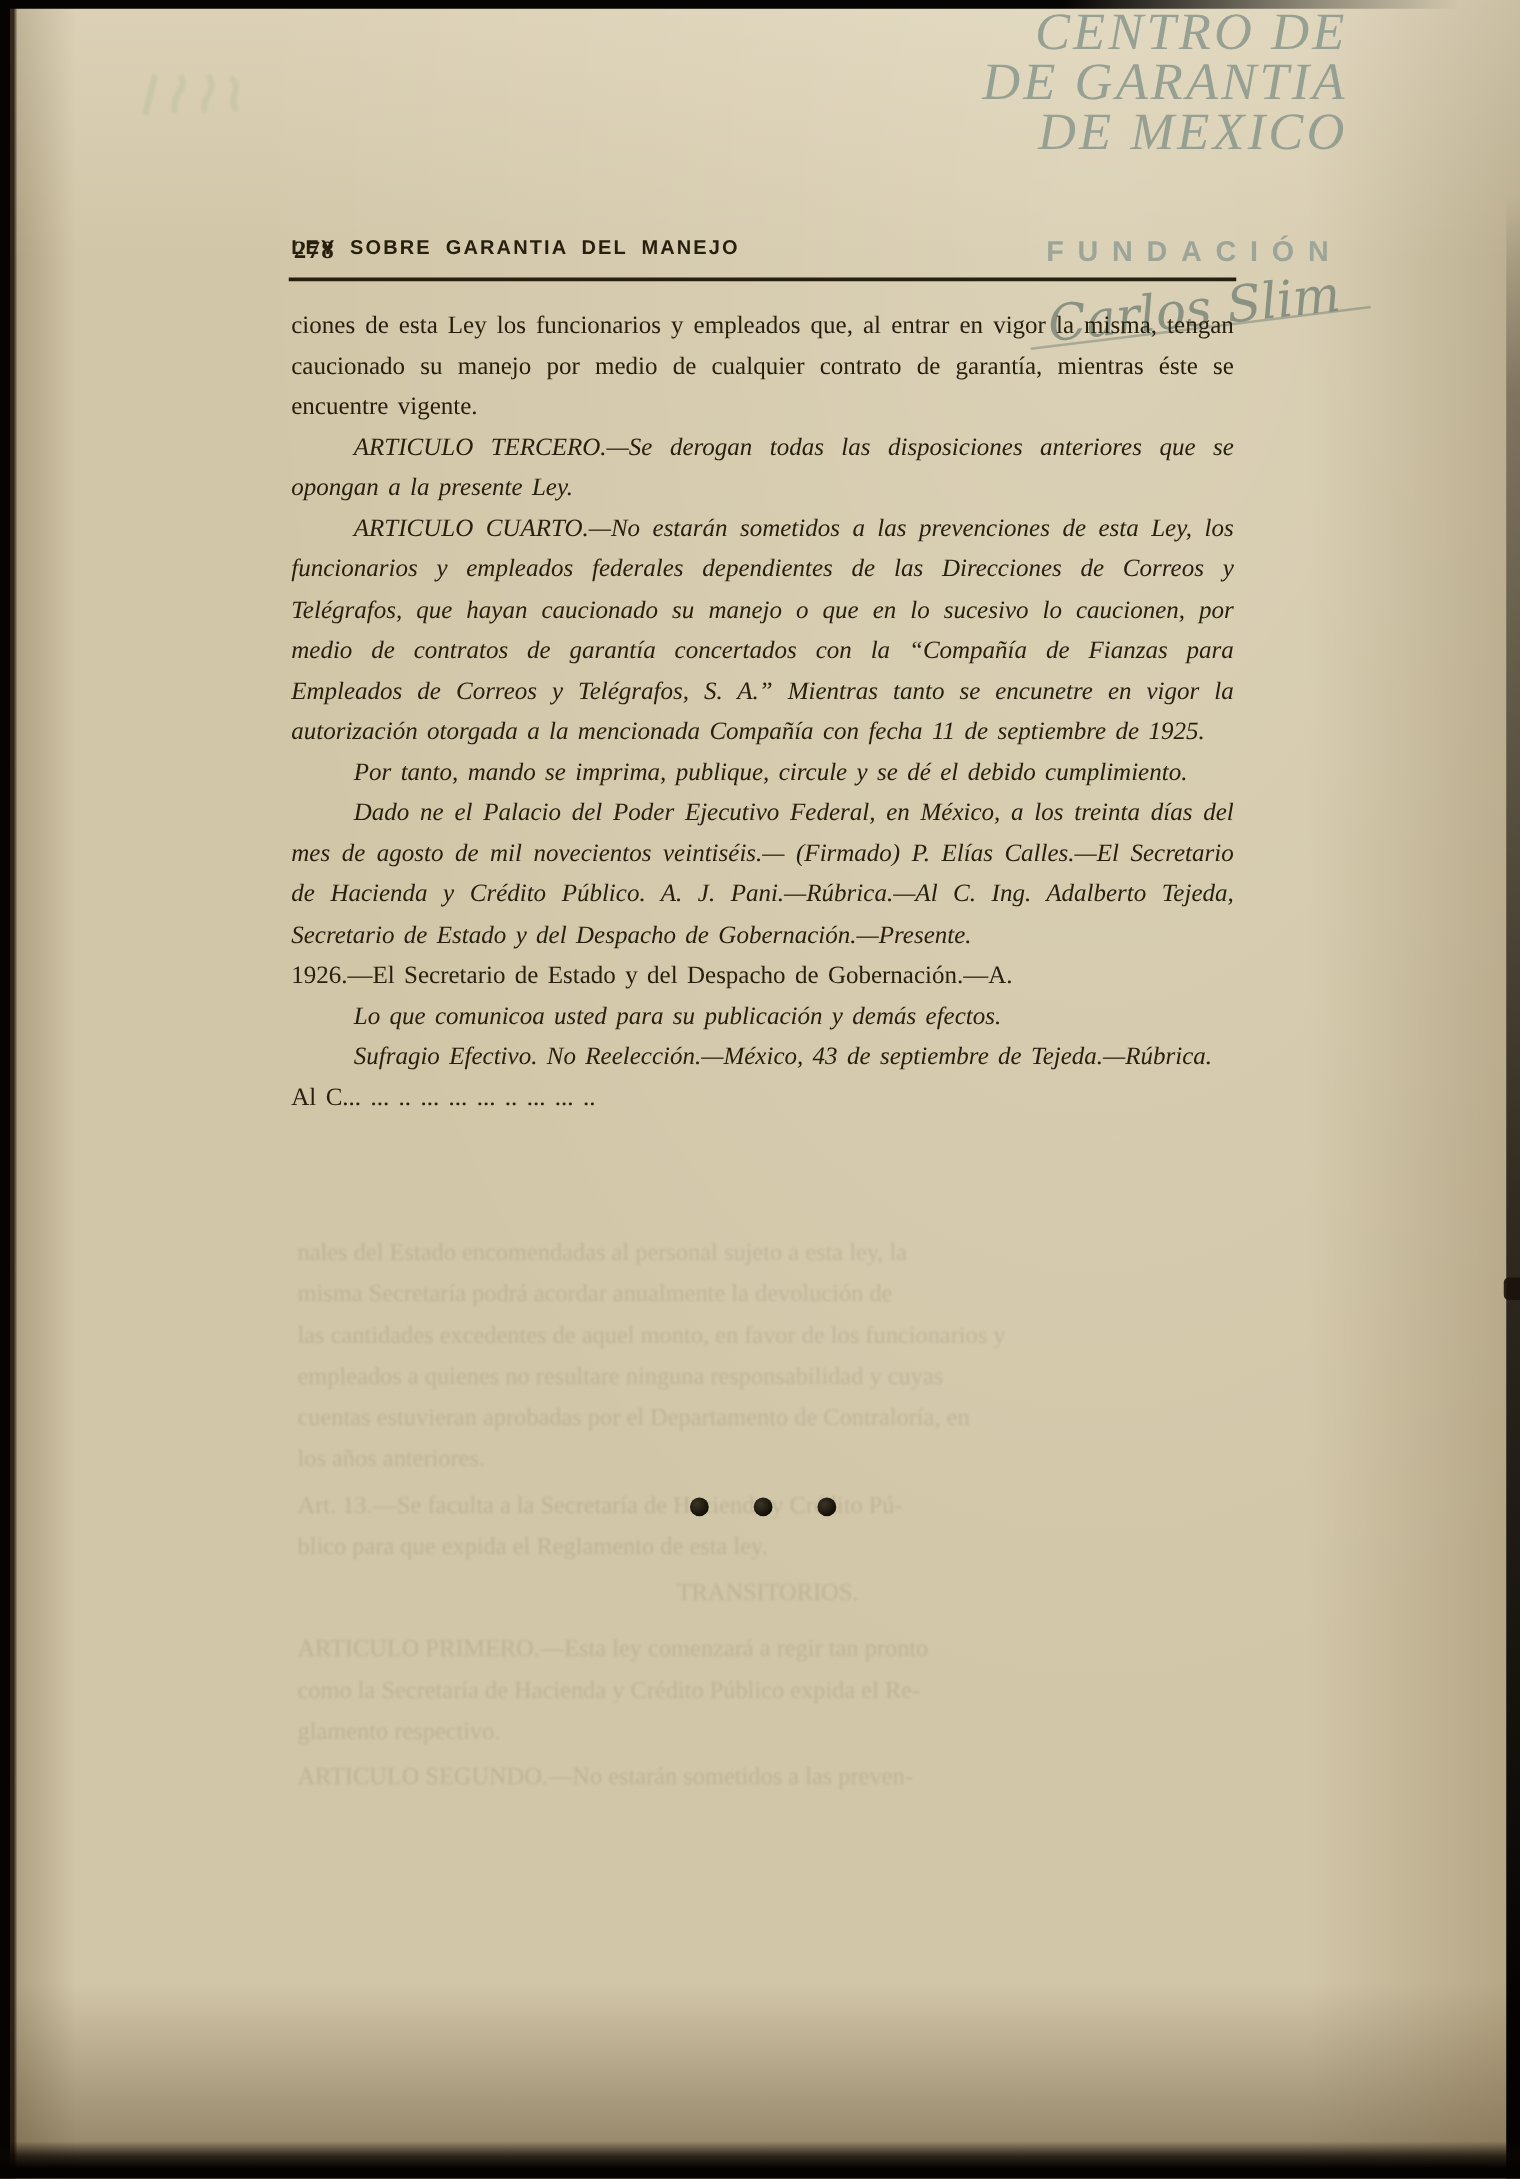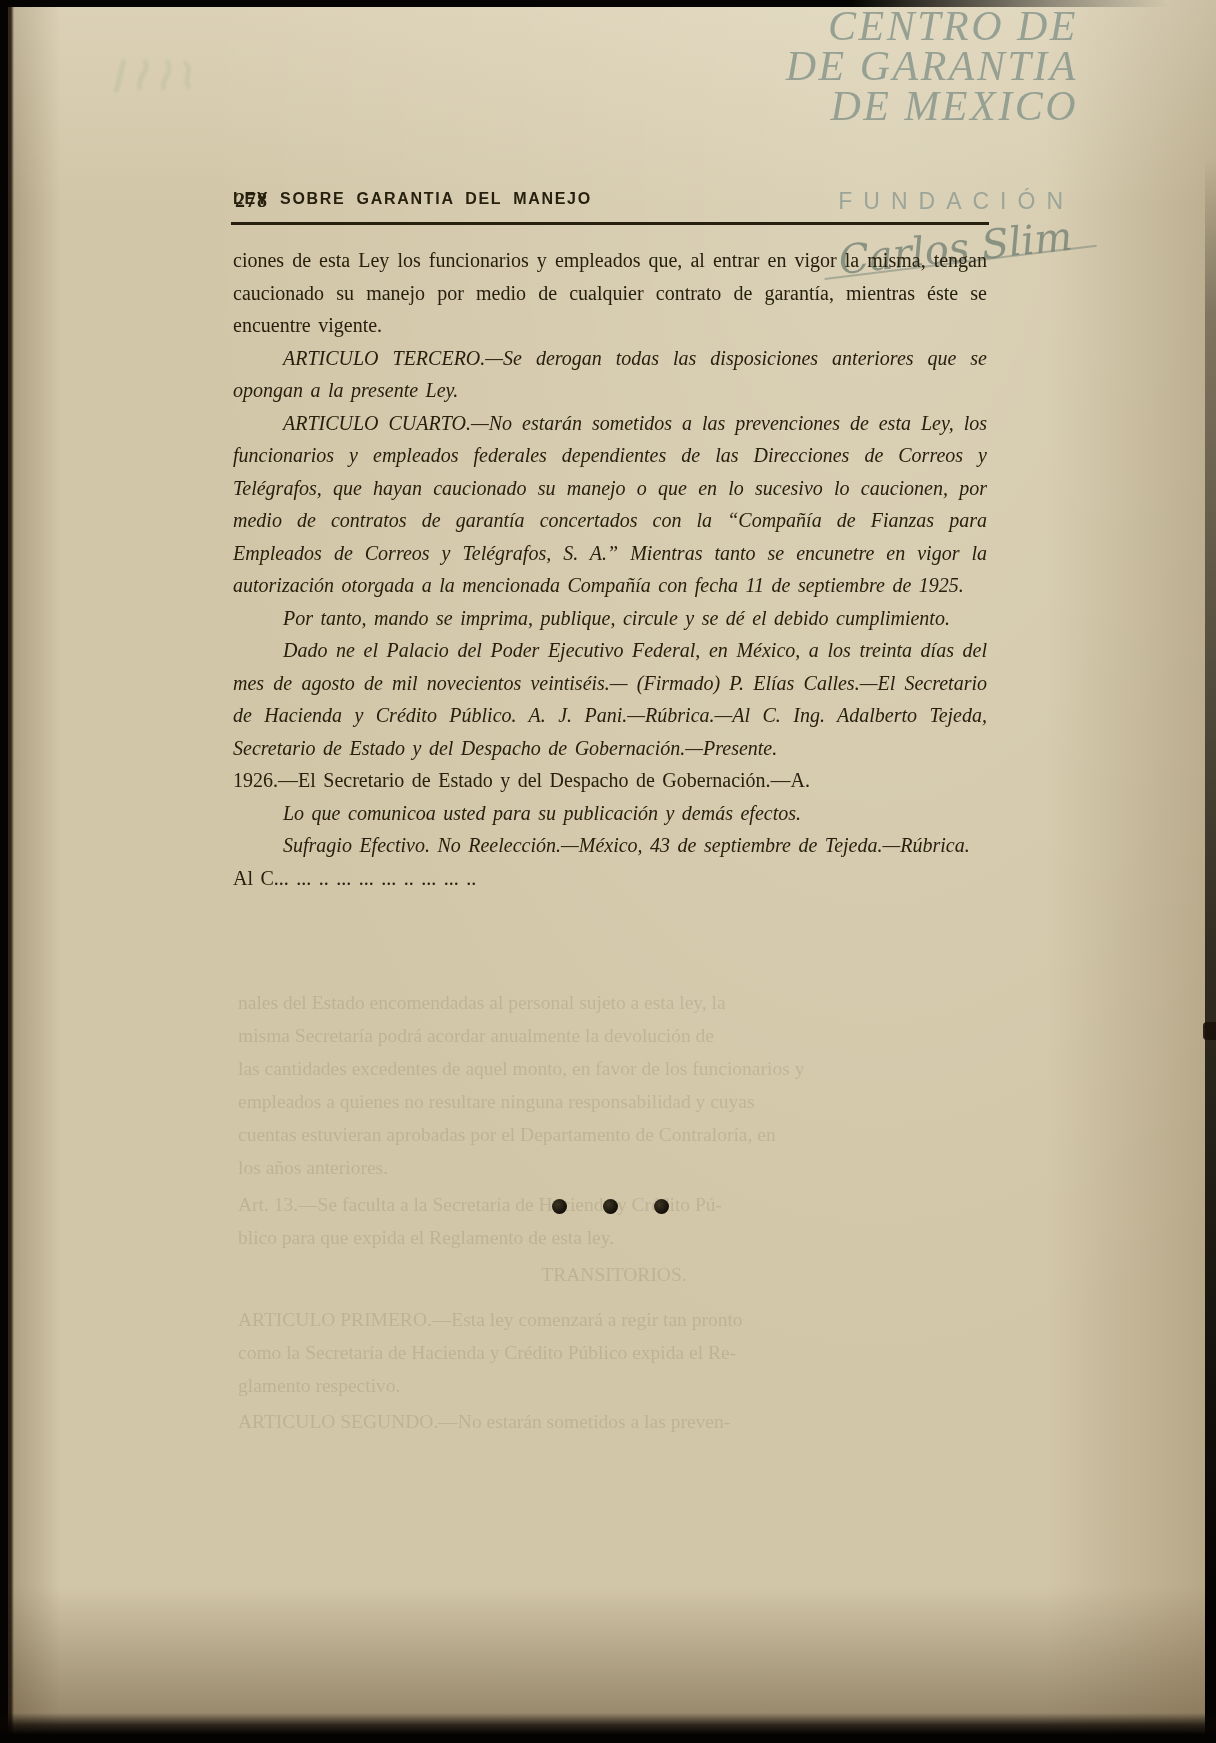--- a/index.html
+++ b/index.html
@@ -30,21 +30,21 @@
   .edge-right { position:absolute; right:0; top:0; width:11px; height:100%;
     background:linear-gradient(180deg, rgba(10,7,4,0) 0 9%, rgba(15,10,5,0.35) 18%, rgba(12,8,4,0.78) 55%, #050302 92%); }
   .edge-nub   { position:absolute; right:0; top:1022px; width:13px; height:18px;
     background:#19120a; border-radius:4px 0 0 4px; opacity:0.9; }
 
   
   .watermark { position:absolute; top:6px; right:138px; text-align:right;
     color:var(--watermark, #8a988c); pointer-events:none; }
   .wm-line { font-size:42px; line-height:40px; letter-spacing:2.5px; opacity:0.85;font-style:italic; }
   .foundation { position:absolute; top:188px; right:142px;
-    font-family:"Liberation Sans", sans-serif; font-size:23px; font-weight:400;
+    font-family:"Liberation Sans", sans-serif; font-size:23px; font-weight:700;
     letter-spacing:11px; color:rgba(146,158,148,0.85);text-align:right; }
   .signature { position:absolute; top:224px; right:128px; width:250px;
     transform:rotate(-6deg); font-style:italic; font-family:"DejaVu Serif", serif;
     font-size:40px; color:rgba(118,130,118,0.8); white-space:nowrap; }
   .signature::after { content:""; position:absolute; left:-16px; right:-8px; bottom:7px;
     height:2px; background:rgba(118,130,118,0.5); transform:rotate(-1deg); }
 
   
   .pencil-mark { position:absolute; left:106px; top:50px; opacity:0.55; filter:blur(1px); }
 

